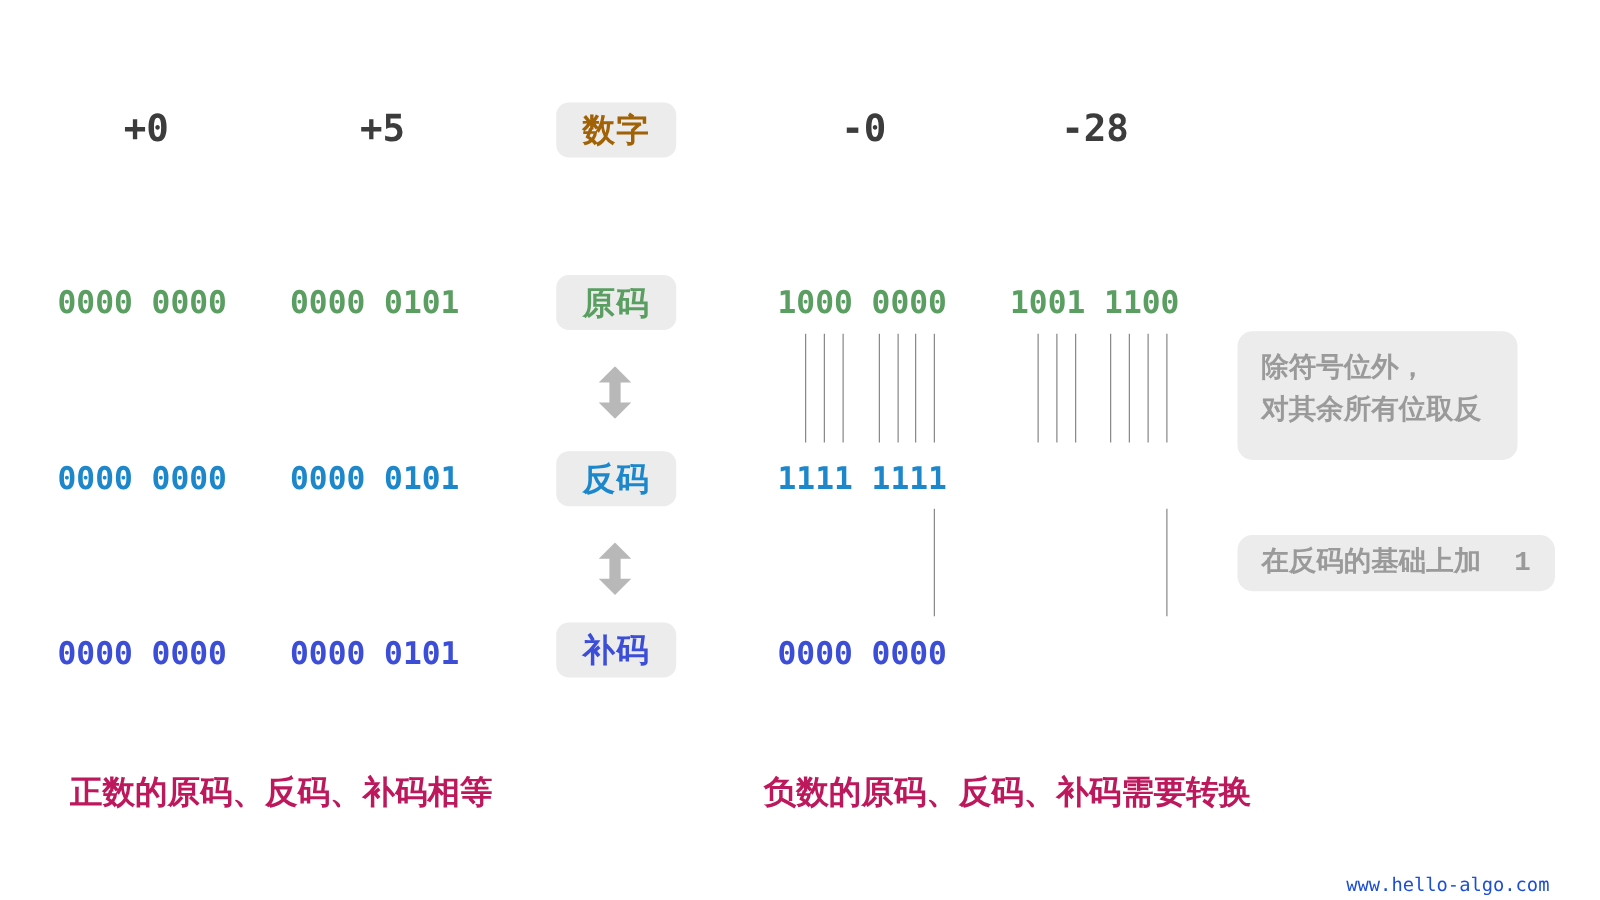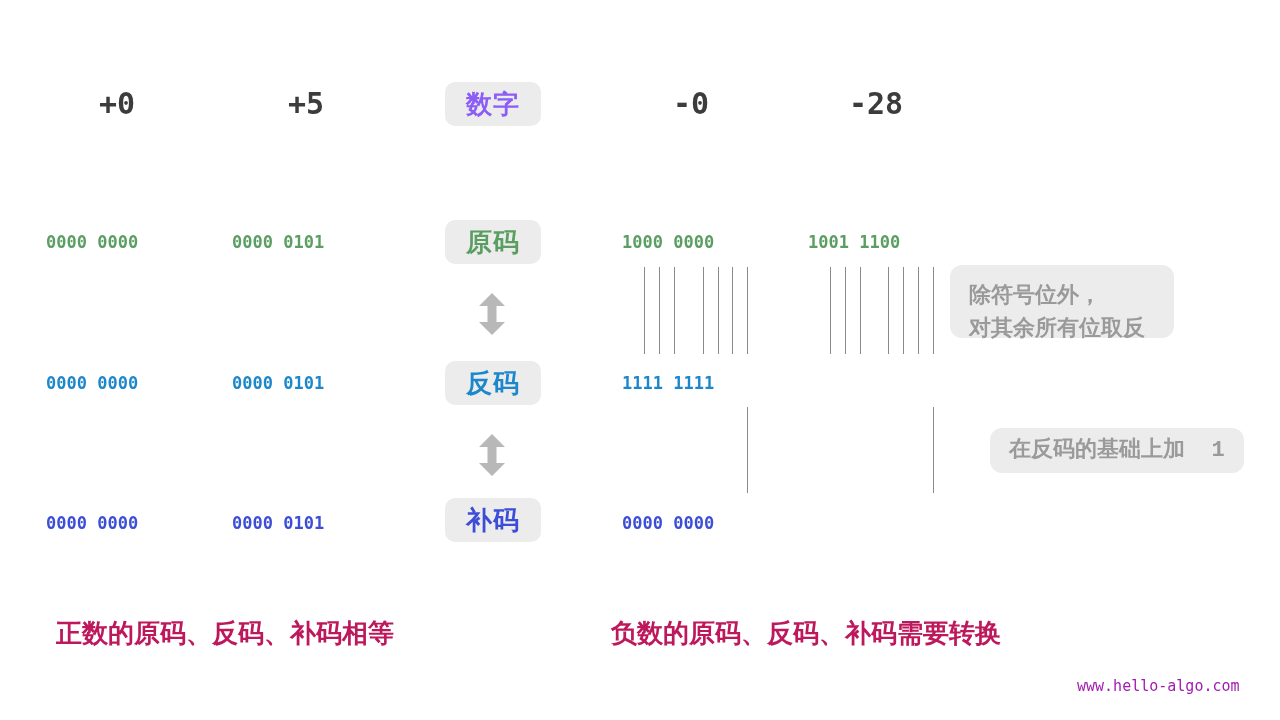--- a/index.html
+++ b/index.html
@@ -20,21 +20,21 @@
     transform: translateX(-50%);
     font-family: "DejaVu Sans Mono", "Liberation Mono", monospace;
     font-size: 30px;
     font-weight: bold;
     color: #3c3c3c;
     white-space: nowrap;
   }
   .bin {
     position: absolute;
     font-family: "DejaVu Sans Mono", "Liberation Mono", monospace;
-    font-size: 17px;
+    font-size: 25px;
     font-weight: bold;
     white-space: nowrap;
     line-height: 28px;
   }
   .badge {
     position: absolute;
     left: 445px;
     width: 96px;
     height: 44px;
     background: #ececec;
@@ -77,34 +77,35 @@
     position: absolute;
     font-size: 26px;
     font-weight: bold;
     color: #be185d;
     white-space: nowrap;
   }
   .watermark {
     position: absolute;
     font-family: "DejaVu Sans Mono", "Liberation Mono", monospace;
     font-size: 15px;
-    color: #a21caf;
+    color: #1d4ed8;
     white-space: nowrap;
+    margin-top: 22px;
   }
 </style>
 </head>
 <body>
 
 <div id="canvas">
 
   <span class="num" style="left:117px; top:86px;">+0</span>
   <span class="num" style="left:306px; top:86px;">+5</span>
   <span class="num" style="left:691px; top:86px;">-0</span>
   <span class="num" style="left:876px; top:86px;">-28</span>
-  <div class="badge" style="top:82px; color:#8b5cf6;">数字</div>
+  <div class="badge" style="top:82px; color:#a16207;">数字</div>
 
   <span class="bin" style="left: 46px; top: 228px; color: rgb(91, 158, 98);">0000 0000</span>
   <span class="bin" style="left: 232px; top: 228px; color: rgb(91, 158, 98);">0000 0101</span>
   <span class="bin" style="left: 622px; top: 228px; color: rgb(91, 158, 98);">1000 0000</span>
   <span class="bin" style="left: 808px; top: 228px; color: rgb(91, 158, 98);">1001 1100</span>
   <div class="badge" style="top: 220px; color: rgb(91, 158, 98);">原码</div>
 
   <div class="vline la" style="left:644px;"></div>
   <div class="vline la" style="left:659px;"></div>
   <div class="vline la" style="left:674px;"></div>
@@ -139,21 +140,21 @@
     <svg width="26" height="42" viewBox="0 0 26 42" fill="#b8b8b8" xmlns="http://www.w3.org/2000/svg">
       <path d="M13 0 L26 13 L17.5 13 L17.5 29 L26 29 L13 42 L0 29 L8.5 29 L8.5 13 L0 13 Z"></path>
     </svg>
   </div>
 
   <span class="bin" style="left: 46px; top: 509px; color: rgb(60, 78, 216);">0000 0000</span>
   <span class="bin" style="left: 232px; top: 509px; color: rgb(60, 78, 216);">0000 0101</span>
   <span class="bin" style="left: 622px; top: 509px; color: rgb(60, 78, 216);">0000 0000</span>
   <div class="badge" style="top: 498px; color: rgb(60, 78, 216);">补码</div>
 
-  <div class="note-box" style="left:950px; top:265px; width:224px; height:73px;">除符号位外，
+  <div class="note-box" style="left:990px; top:265px; width:224px; height:103px;">除符号位外，
 对其余所有位取反</div>
   <div class="note-box" style="left:990px; top:428px; width:254px; height:45px; padding:6px 19px;font-family:Liberation Mono, monospace;">在反码的基础上加  1</div>
 
   <span class="caption" style="left:56px; top:616px;">正数的原码、反码、补码相等</span>
   <span class="caption" style="left:611px; top:616px;">负数的原码、反码、补码需要转换</span>
 
   <span class="watermark" style="left:1077px; top:677px;">www.hello-algo.com</span>
 
 </div>
 

